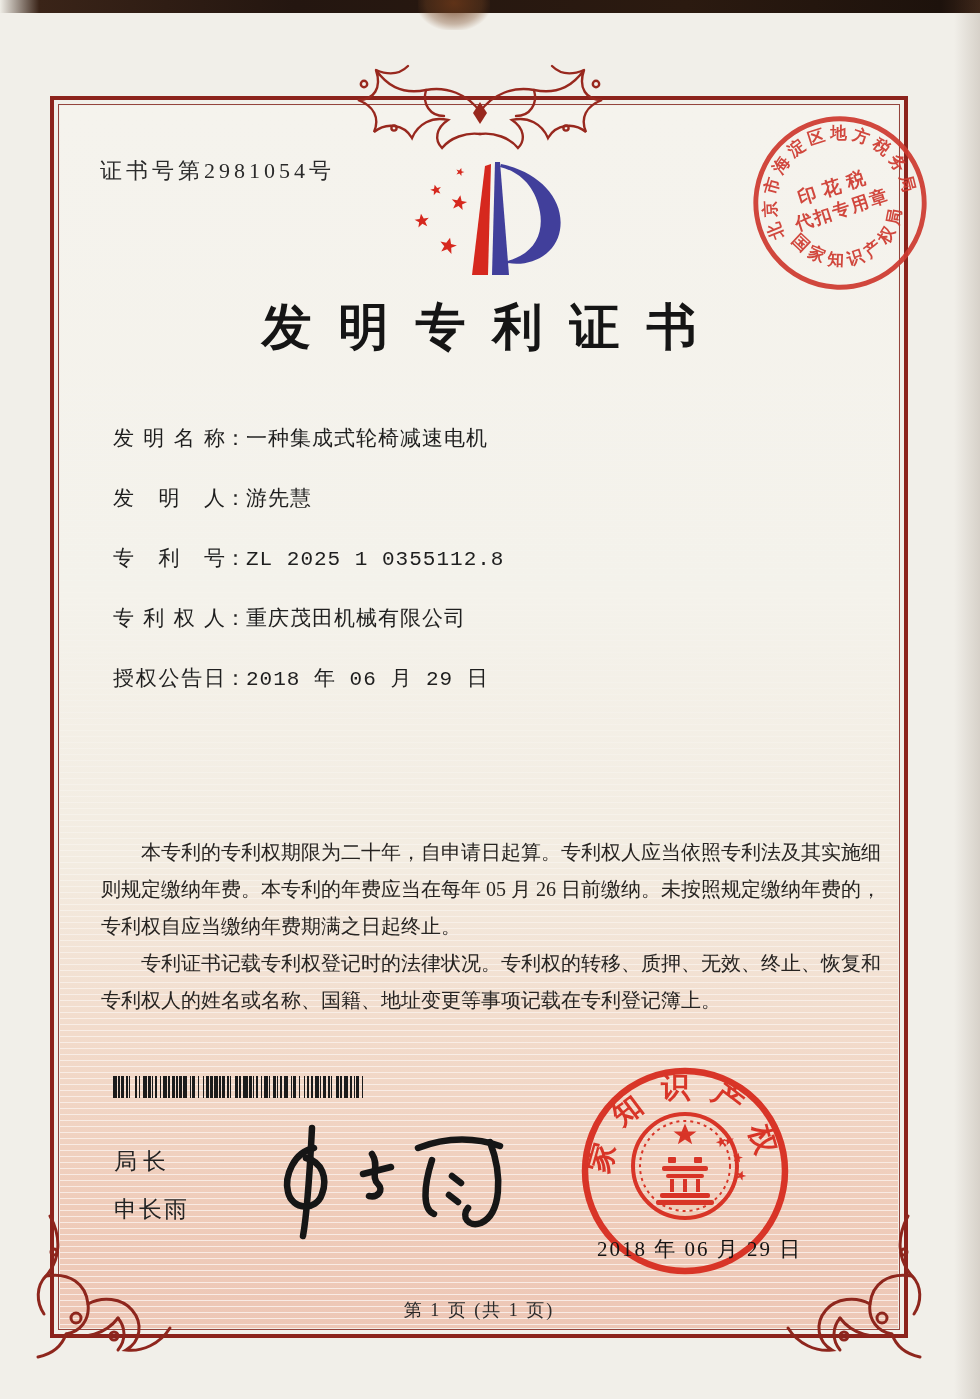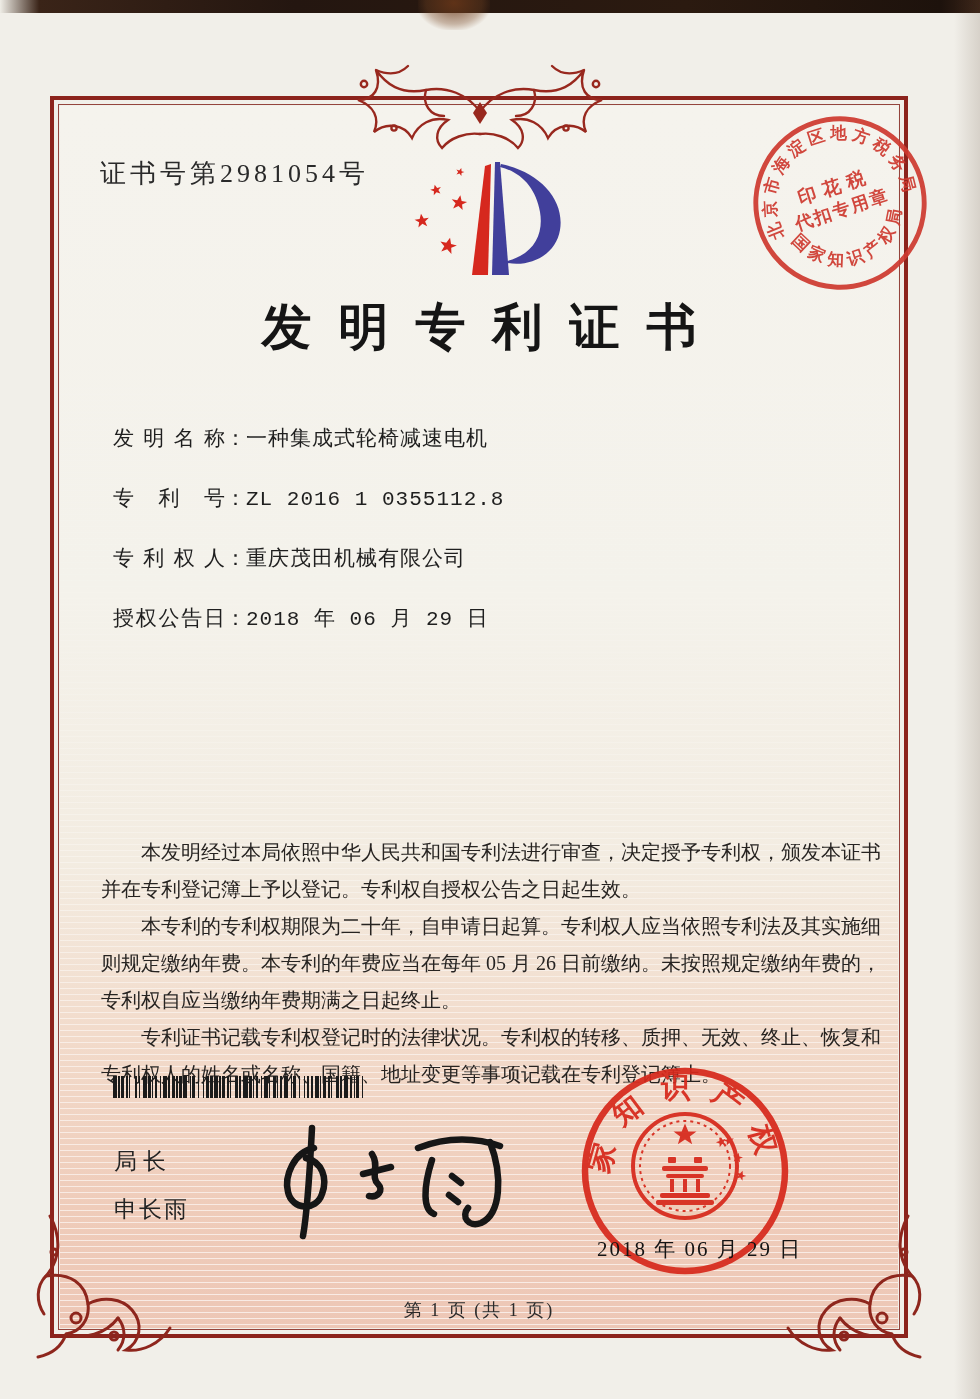--- a/index.html
+++ b/index.html
@@ -23,21 +23,21 @@
     background:linear-gradient(180deg,#f5f3ed 0%,#f4f2eb 40%,#f3ece1 62%,#f2dbcb 76%,#efccba 90%,#edc7b6 100%);}
   .interior::after{content:"";position:absolute;inset:0;
     background:repeating-linear-gradient(180deg,rgba(255,255,255,.65) 0 1px,rgba(255,255,255,0) 1px 6px);
     -webkit-mask:linear-gradient(180deg,rgba(0,0,0,0) 0%,rgba(0,0,0,.15) 45%,rgba(0,0,0,.8) 76%,#000 100%);
     mask:linear-gradient(180deg,rgba(0,0,0,0) 0%,rgba(0,0,0,.15) 45%,rgba(0,0,0,.8) 76%,#000 100%);}
   .ornament{position:absolute;pointer-events:none;}
   .orn-top{left:330px;top:62px;width:300px;height:92px;}
   .orn-bl{left:30px;top:1212px;width:150px;height:150px;}
   .orn-br{left:778px;top:1212px;width:150px;height:150px;transform:scaleX(-1);}
   
-  .cert-no{position:absolute;left:100px;top:156px;font-size:26px;letter-spacing:4px;color:#2a2a2a;}
+  .cert-no{position:absolute;left:100px;top:156px;font-size:22px;letter-spacing:4px;color:#2a2a2a;}
   .logo{position:absolute;left:388px;top:148px;width:208px;height:146px;}
   .title{position:absolute;left:50px;top:294px;width:858px;text-align:center;
     font-size:50px;font-weight:bold;letter-spacing:27px;padding-left:27px;box-sizing:border-box;color:#151515;}
   .tax-stamp{position:absolute;left:742px;top:110px;width:196px;height:186px;transform:rotate(-18deg);opacity:.92;}
   .fields{position:absolute;left:113px;top:424px;width:770px;font-size:21px;}
   .field-row{height:29px;line-height:29px;margin-bottom:31px;white-space:nowrap;position:relative;}
   .field-label{display:inline-block;width:112px;text-align:justify;text-align-last:justify;vertical-align:top;}
   .colon{display:inline-block;}
   .field-value{letter-spacing:1px;font-family:Liberation Mono, monospace;}
   .grant-group{position:absolute;left:377px;top:0;}
@@ -137,32 +137,34 @@
     </text>
     <text x="95" y="84" text-anchor="middle" font-size="19" font-weight="bold" fill="#ce392f" letter-spacing="7">印花税</text>
     <text x="95" y="108" text-anchor="middle" font-size="18" font-weight="bold" fill="#ce392f" letter-spacing="2">代扣专用章</text>
   </svg>
 
   <div class="fields">
     <div class="field-row">
       <span class="field-label">发明名称</span><span class="colon">：</span><span class="field-value">一种集成式轮椅减速电机</span>
     </div>
     <div class="field-row">
-      <span class="field-label">专利号</span><span class="colon">：</span><span class="field-value">ZL 2016 1 0355112.8</span>
+      <span class="field-label">发明人</span><span class="colon">：</span><span class="field-value">游先慧</span>
+    </div>
+    <div class="field-row">
+      <span class="field-label">专利号</span><span class="colon">：</span><span class="field-value">ZL 2025 1 0355112.8</span>
     </div>
     <div class="field-row">
       <span class="field-label">专利权人</span><span class="colon">：</span><span class="field-value">重庆茂田机械有限公司</span>
     </div>
     <div class="field-row">
       <span class="field-label">授权公告日</span><span class="colon">：</span><span class="field-value">2018 年 06 月 29 日</span>
     </div>
   </div>
 
   <div class="paras">
-    <p>本发明经过本局依照中华人民共和国专利法进行审查，决定授予专利权，颁发本证书并在专利登记簿上予以登记。专利权自授权公告之日起生效。</p>
     <p>本专利的专利权期限为二十年，自申请日起算。专利权人应当依照专利法及其实施细则规定缴纳年费。本专利的年费应当在每年 05 月 26 日前缴纳。未按照规定缴纳年费的，专利权自应当缴纳年费期满之日起终止。</p>
     <p>专利证书记载专利权登记时的法律状况。专利权的转移、质押、无效、终止、恢复和专利权人的姓名或名称、国籍、地址变更等事项记载在专利登记簿上。</p>
   </div>
 
   <div class="barcode"><b style="width:4.05px"></b><b style="width:1.35px;background:transparent"></b><b style="width:1.35px"></b><b style="width:1.35px;background:transparent"></b><b style="width:2.70px"></b><b style="width:2.70px;background:transparent"></b><b style="width:1.35px"></b><b style="width:1.35px;background:transparent"></b><b style="width:1.35px"></b><b style="width:4.05px;background:transparent"></b><b style="width:2.70px"></b><b style="width:1.35px;background:transparent"></b><b style="width:1.35px"></b><b style="width:2.70px;background:transparent"></b><b style="width:4.05px"></b><b style="width:1.35px;background:transparent"></b><b style="width:2.70px"></b><b style="width:1.35px;background:transparent"></b><b style="width:1.35px"></b><b style="width:1.35px;background:transparent"></b><b style="width:2.70px"></b><b style="width:2.70px;background:transparent"></b><b style="width:1.35px"></b><b style="width:1.35px;background:transparent"></b><b style="width:4.05px"></b><b style="width:1.35px;background:transparent"></b><b style="width:1.35px"></b><b style="width:2.70px;background:transparent"></b><b style="width:2.70px"></b><b style="width:1.35px;background:transparent"></b><b style="width:1.35px"></b><b style="width:1.35px;background:transparent"></b><b style="width:2.70px"></b><b style="width:1.35px;background:transparent"></b><b style="width:4.05px"></b><b style="width:2.70px;background:transparent"></b><b style="width:1.35px"></b><b style="width:1.35px;background:transparent"></b><b style="width:2.70px"></b><b style="width:2.70px;background:transparent"></b><b style="width:1.35px"></b><b style="width:4.05px;background:transparent"></b><b style="width:1.35px"></b><b style="width:1.35px;background:transparent"></b><b style="width:2.70px"></b><b style="width:1.35px;background:transparent"></b><b style="width:2.70px"></b><b style="width:1.35px;background:transparent"></b><b style="width:4.05px"></b><b style="width:1.35px;background:transparent"></b><b style="width:1.35px"></b><b style="width:1.35px;background:transparent"></b><b style="width:2.70px"></b><b style="width:2.70px;background:transparent"></b><b style="width:1.35px"></b><b style="width:1.35px;background:transparent"></b><b style="width:1.35px"></b><b style="width:4.05px;background:transparent"></b><b style="width:2.70px"></b><b style="width:1.35px;background:transparent"></b><b style="width:1.35px"></b><b style="width:2.70px;background:transparent"></b><b style="width:4.05px"></b><b style="width:1.35px;background:transparent"></b><b style="width:2.70px"></b><b style="width:1.35px;background:transparent"></b><b style="width:1.35px"></b><b style="width:1.35px;background:transparent"></b><b style="width:2.70px"></b><b style="width:2.70px;background:transparent"></b><b style="width:1.35px"></b><b style="width:1.35px;background:transparent"></b><b style="width:4.05px"></b><b style="width:1.35px;background:transparent"></b><b style="width:1.35px"></b><b style="width:2.70px;background:transparent"></b><b style="width:2.70px"></b><b style="width:1.35px;background:transparent"></b><b style="width:1.35px"></b><b style="width:1.35px;background:transparent"></b><b style="width:2.70px"></b><b style="width:1.35px;background:transparent"></b><b style="width:4.05px"></b><b style="width:2.70px;background:transparent"></b><b style="width:1.35px"></b><b style="width:1.35px;background:transparent"></b><b style="width:2.70px"></b><b style="width:2.70px;background:transparent"></b><b style="width:1.35px"></b><b style="width:4.05px;background:transparent"></b><b style="width:1.35px"></b><b style="width:1.35px;background:transparent"></b><b style="width:2.70px"></b><b style="width:1.35px;background:transparent"></b><b style="width:2.70px"></b><b style="width:1.35px;background:transparent"></b><b style="width:4.05px"></b><b style="width:1.35px;background:transparent"></b><b style="width:1.35px"></b><b style="width:1.35px;background:transparent"></b><b style="width:2.70px"></b><b style="width:2.70px;background:transparent"></b><b style="width:1.35px"></b><b style="width:1.35px;background:transparent"></b><b style="width:1.35px"></b><b style="width:4.05px;background:transparent"></b><b style="width:2.70px"></b><b style="width:1.35px;background:transparent"></b><b style="width:1.35px"></b><b style="width:2.70px;background:transparent"></b><b style="width:4.05px"></b><b style="width:1.35px;background:transparent"></b><b style="width:2.70px"></b><b style="width:1.35px;background:transparent"></b><b style="width:1.35px"></b><b style="width:1.35px;background:transparent"></b><b style="width:2.70px"></b><b style="width:2.70px;background:transparent"></b><b style="width:1.35px"></b></div>
 
   <div class="sig-role">局长</div>
   <div class="sig-name">申长雨</div>
   <svg class="sig-hand" viewBox="0 0 270 128">
     <g fill="none" stroke="#161616" stroke-width="6.5" stroke-linecap="round" stroke-linejoin="round">

